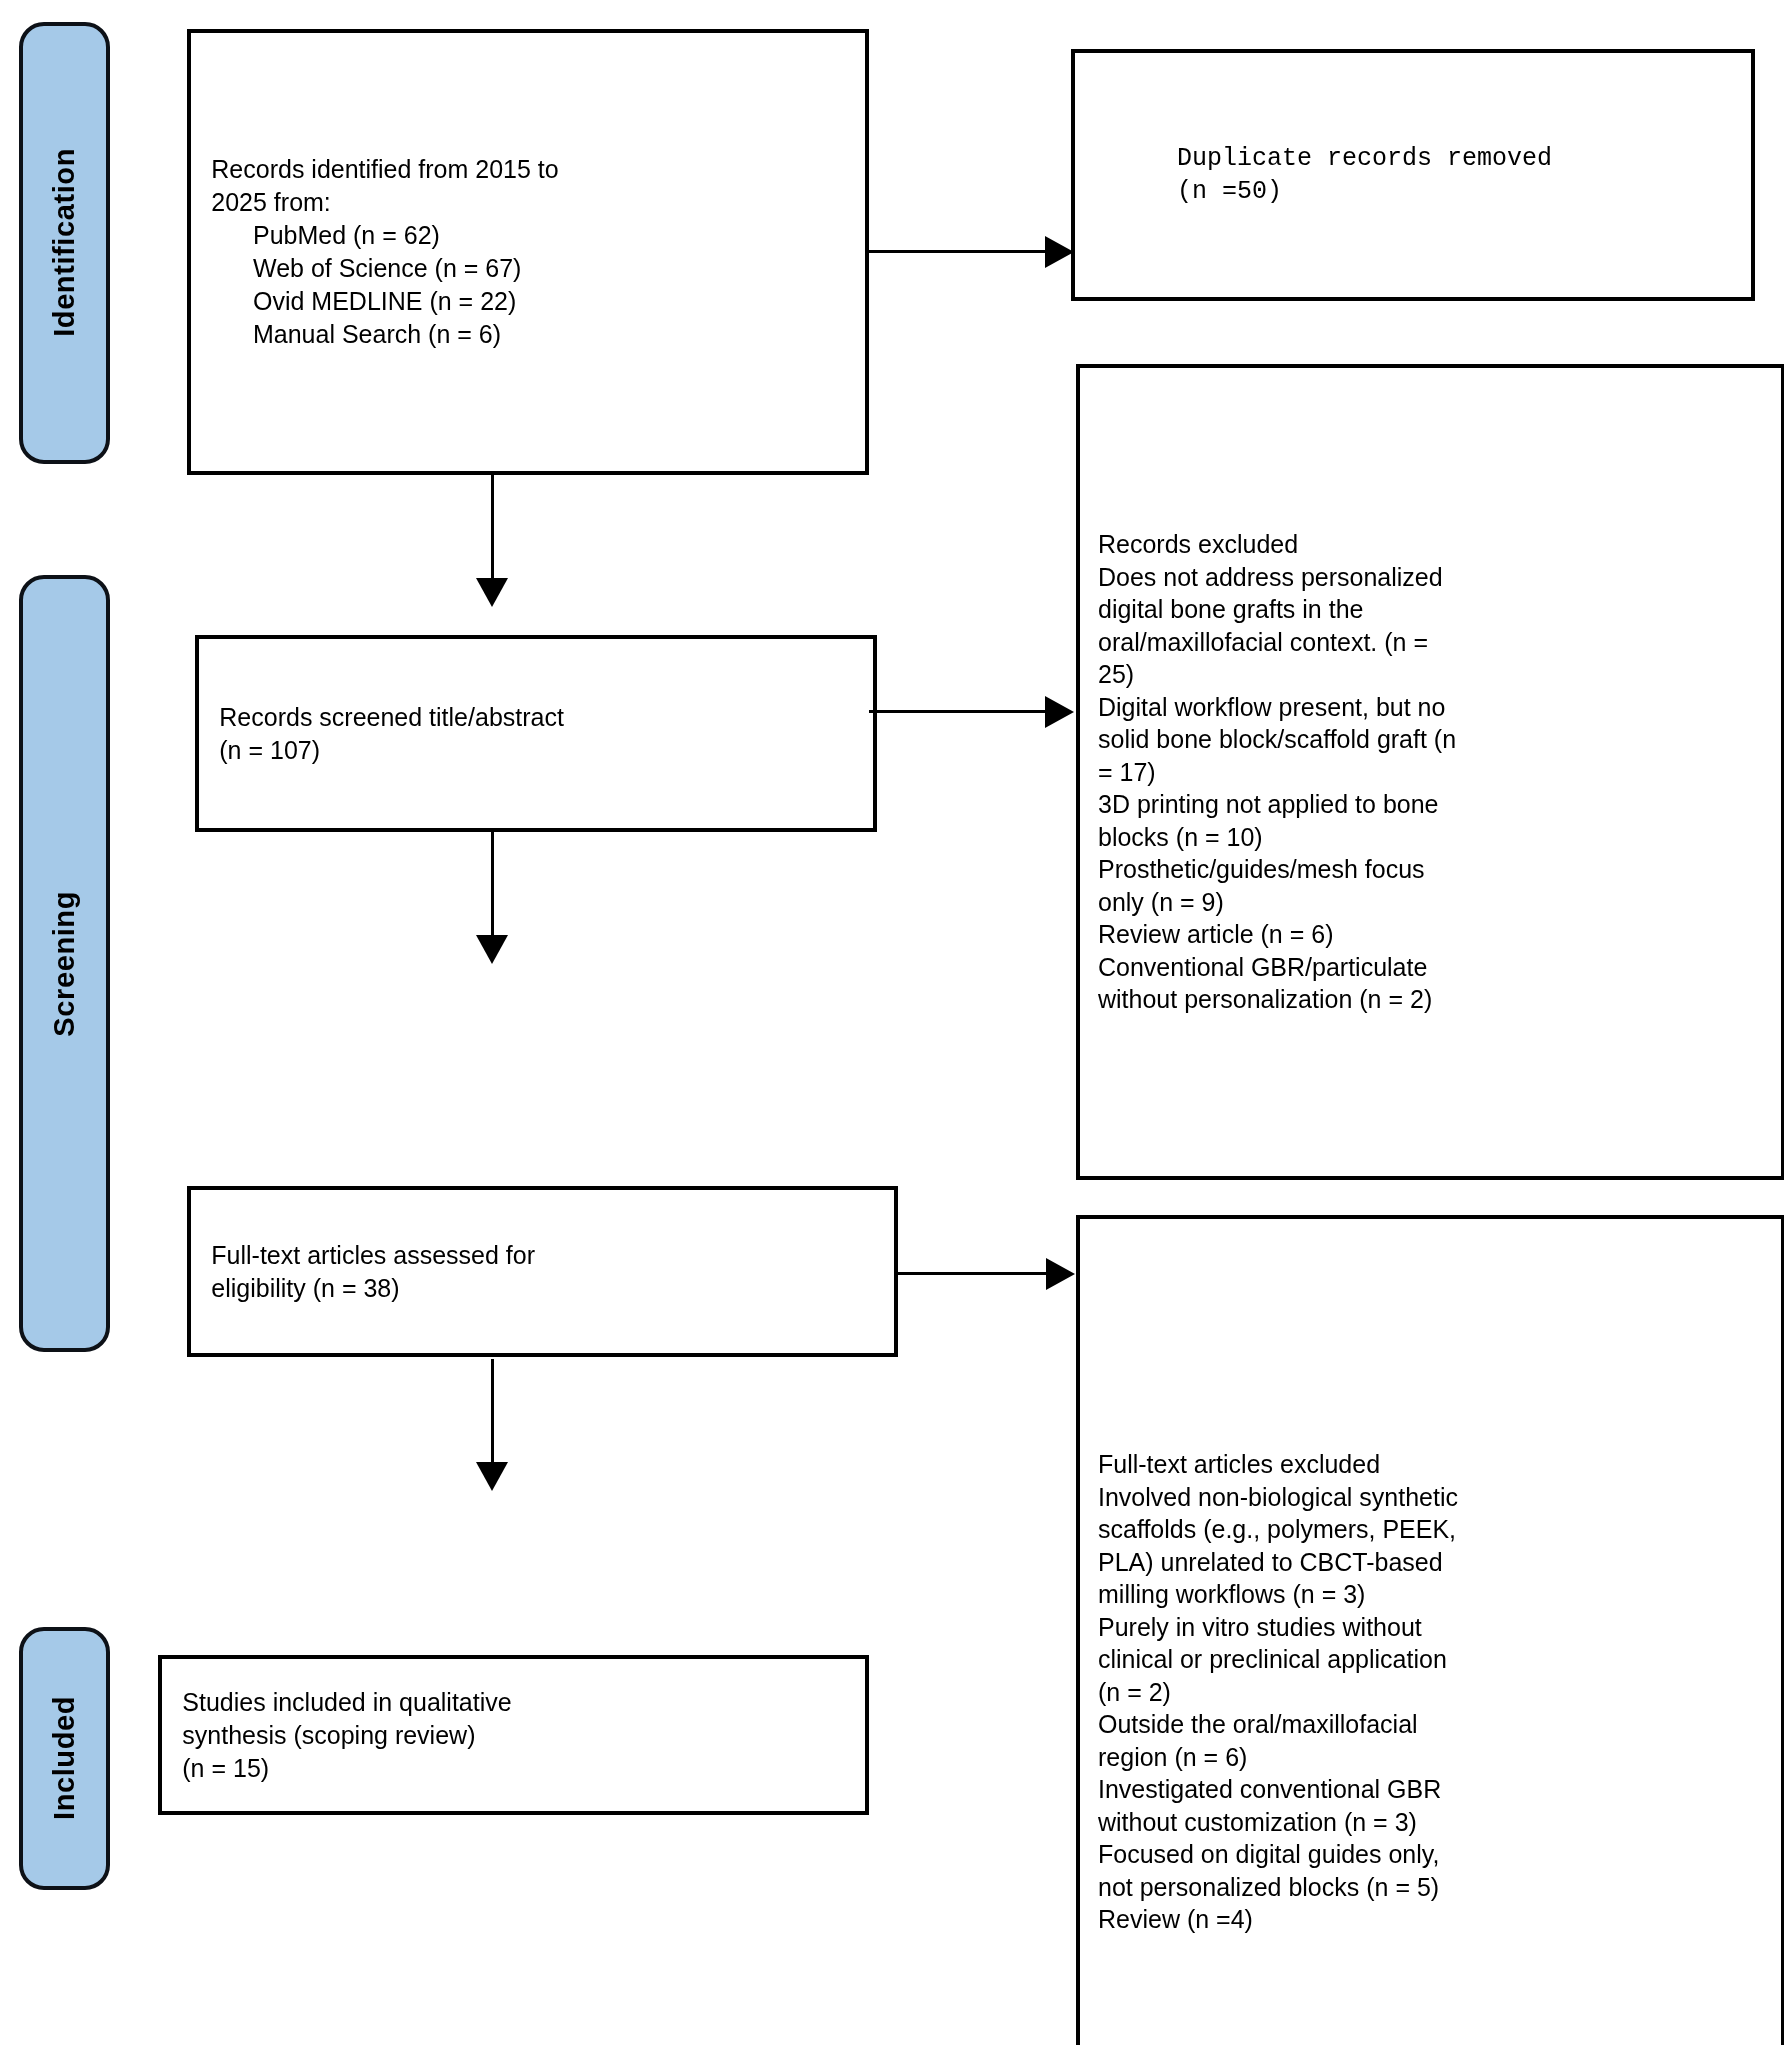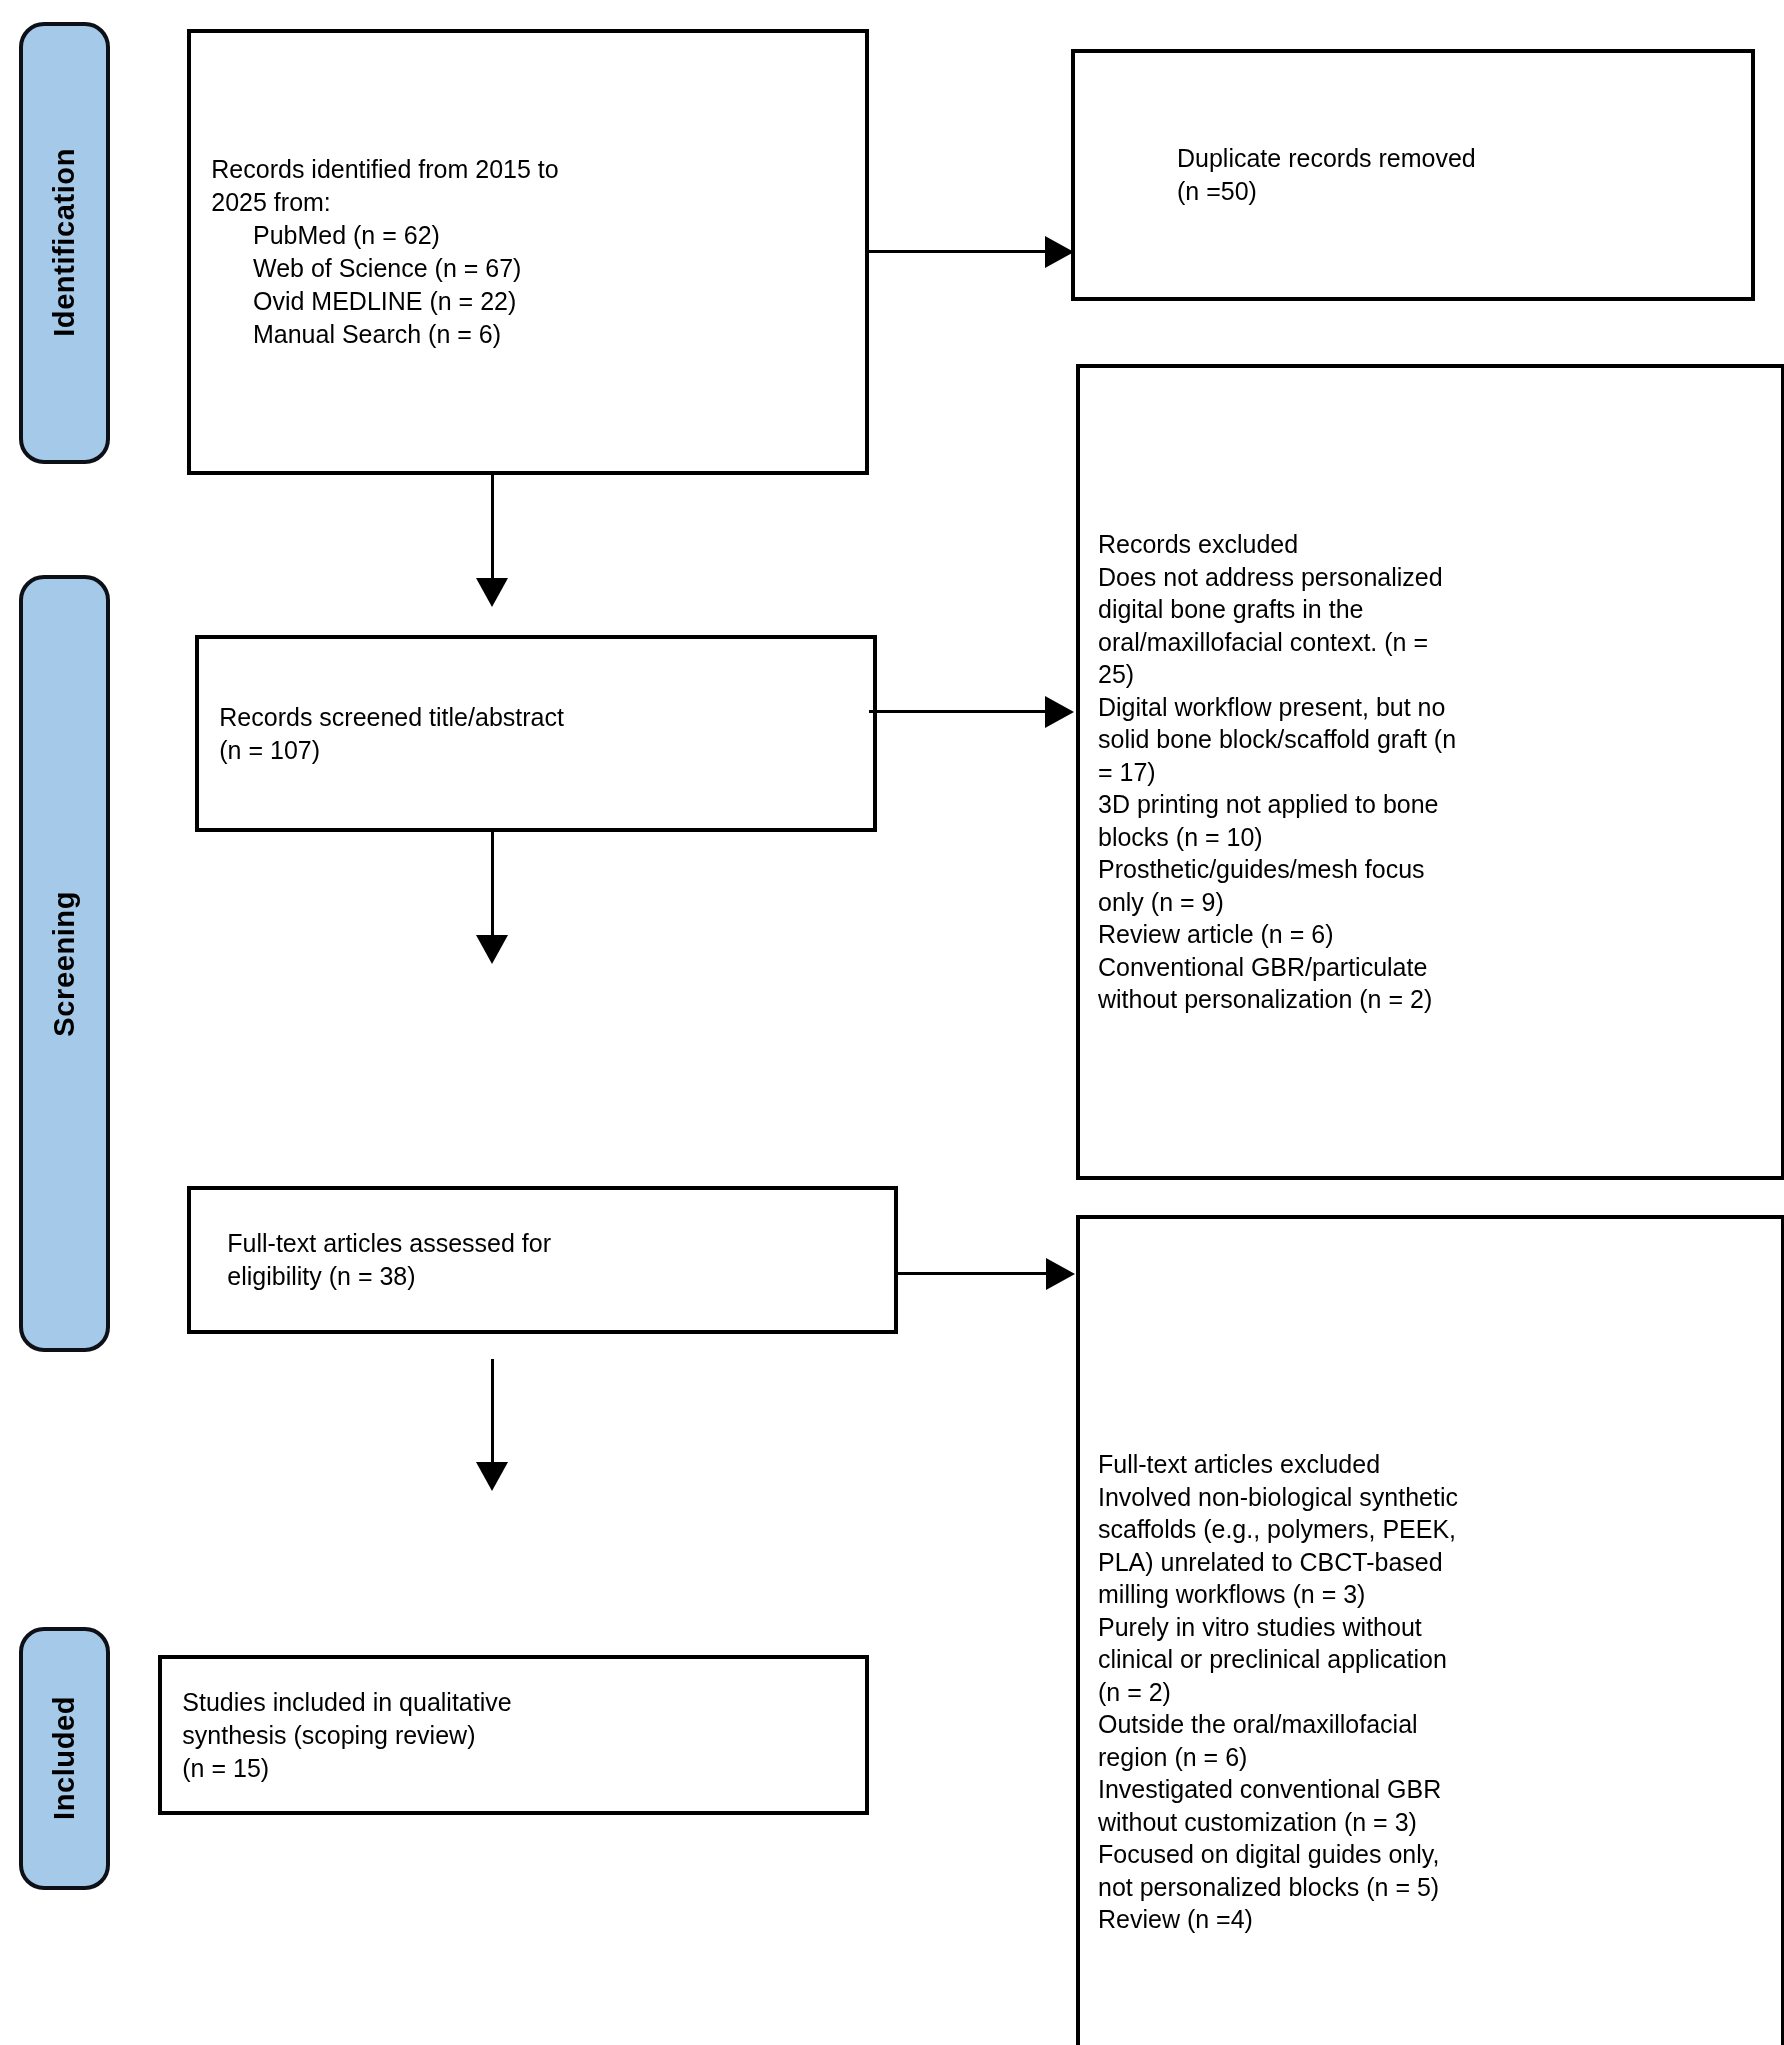--- a/index.html
+++ b/index.html
@@ -63,26 +63,27 @@
     color: #000000;
     white-space: pre-wrap;
     padding: 0 20.3px;
   }
   .flow-box.dense .box-text {
     line-height: 1.30;
     padding: 0 18px;
   }
   .flow-box.centered-title .box-text {
     padding: 0 0 0 102px;
+    font-family: Liberation Mono, monospace;
   }
 
   
   #box-identified { left: 187px; top: 29px;   width: 682px; height: 446px; }
   #box-screened   { left: 187px; top: 635px; width: 682px; height: 197px; margin-left: 8px; }
-  #box-fulltext   { left: 187px; top: 1186px; width: 711px; height: 148px; padding-left: 16px; }
+  #box-fulltext   { left: 187px; top: 1186px; width: 711px; height: 171px; }
   #box-included   { left: 158px; top: 1655px; width: 711px; height: 160px; }
 
   
   #box-duplicates { left: 1071px; top: 49px;   width: 684px; height: 252px; }
   #box-excluded   { left: 1076px; top: 344px;  width: 709px; height: 816px; margin-top: 20px; }
   #box-ft-excluded{ left: 1076px; top: 1215px; width: 709px; height: 954px; }
 
   
   .conn-line {
     position: absolute;

